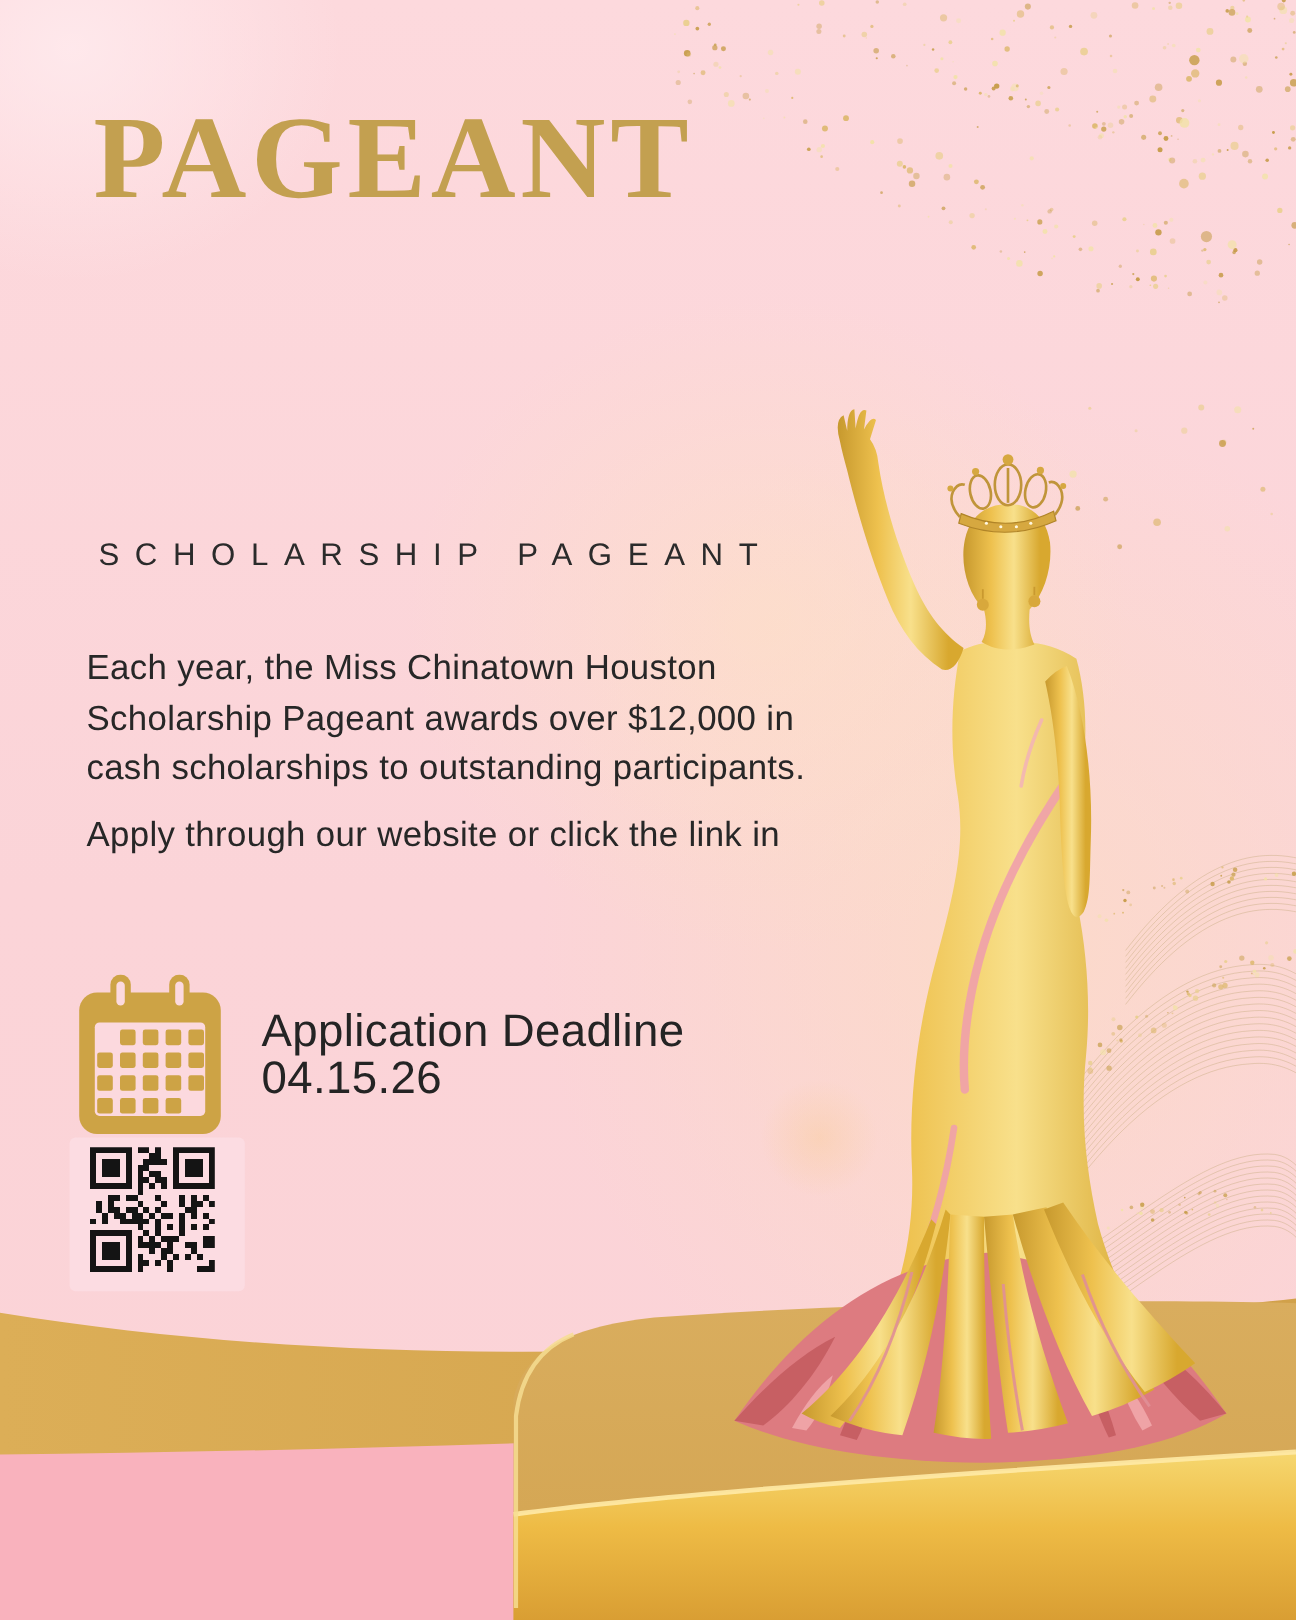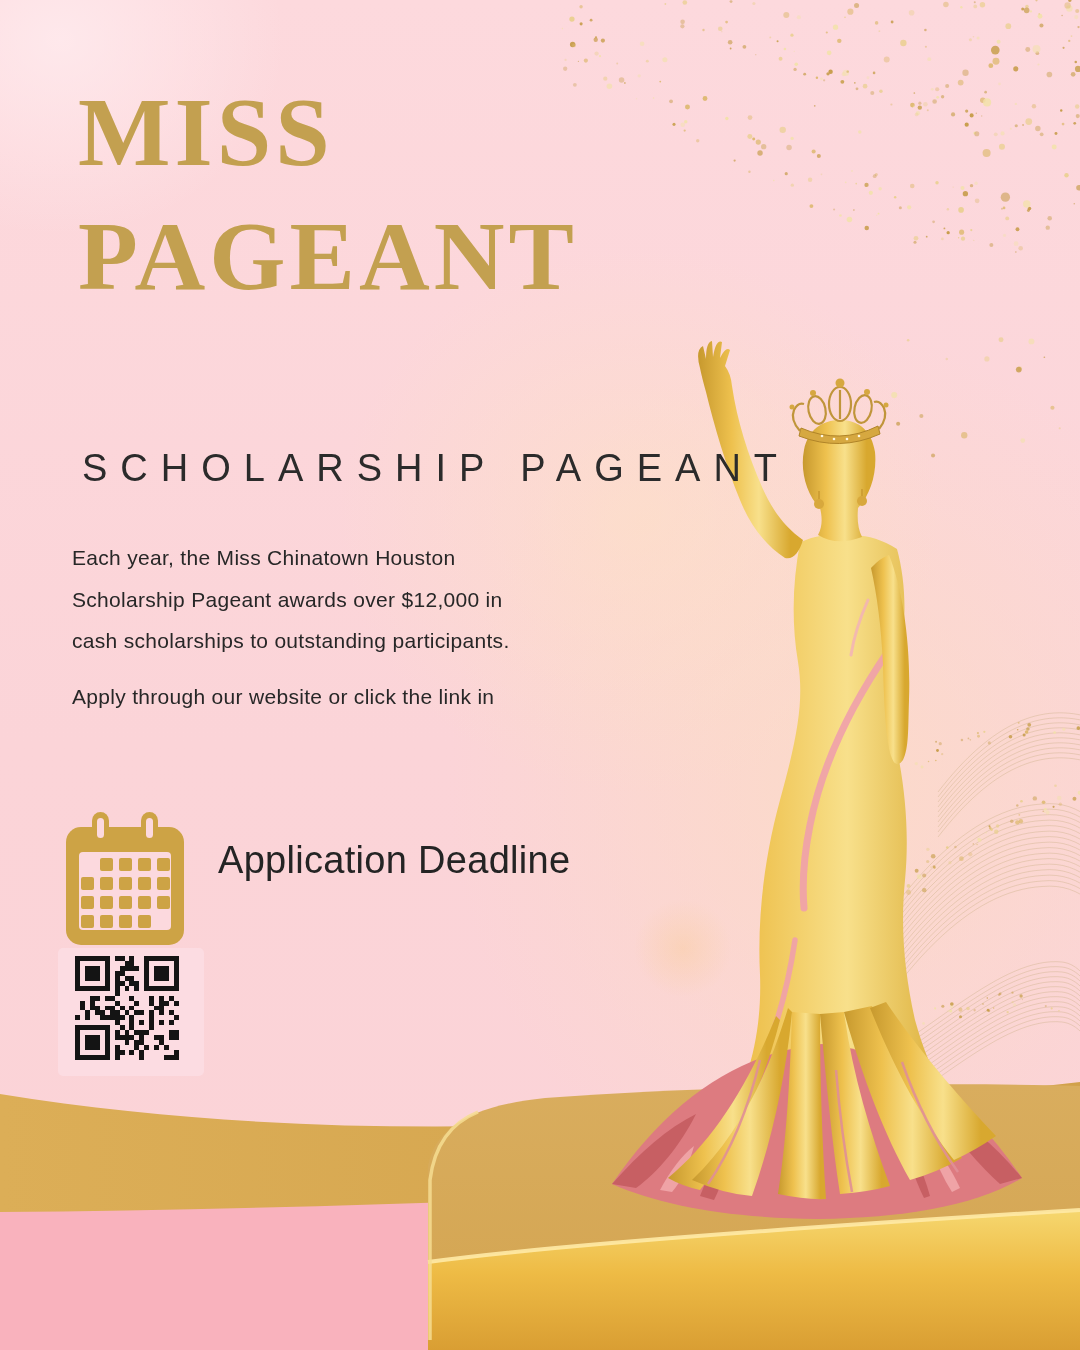--- a/index.html
+++ b/index.html
@@ -9,22 +9,22 @@
       radial-gradient(420px 380px at 640px 520px, rgba(253,226,195,.55), rgba(253,226,195,0) 72%),
       radial-gradient(560px 640px at 840px 780px, rgba(252,222,192,.6), rgba(252,222,192,0) 70%),
       radial-gradient(70px 70px at 683px 948px, rgba(248,200,150,.5), rgba(248,200,150,0) 70%),
       radial-gradient(300px 260px at 60px 40px, rgba(255,236,239,.8), rgba(255,236,239,0) 75%),
       linear-gradient(180deg,#fdd9dd 0%,#fbd4d8 55%,#fbd3d7 100%);}
   svg{position:absolute;left:0;top:0;}
   .fx, .scene{width:1080px;height:1350px;}
   .overlay{position:absolute;left:0;top:0;width:1080px;height:1350px;}
   .title{position:absolute;left:78px;top:70px;color:#c3a050;
     font-family:"Liberation Serif",serif;font-weight:700;font-size:98px;line-height:124px;letter-spacing:4px;}
-  .subtitle{position:absolute;left:82px;top:447px;color:#2b2b2b;font-size:38px;letter-spacing:13px;font-weight:400;}
-  .para{position:absolute;color:#272727;font-size:21px;line-height:41.5px;letter-spacing:.3px;}
+  .subtitle{position:absolute;left:82px;top:447px;color:#2b2b2b;font-size:26px;letter-spacing:13px;font-weight:400;}
+  .para{position:absolute;color:#272727;font-size:29px;line-height:41.5px;letter-spacing:.3px;}
   .p1{left:72px;top:537px;}
   .p2{left:72px;top:676px;}
   .info-text{position:absolute;color:#242424;font-size:38px;line-height:39px;letter-spacing:.3px;}
   .deadline-text{left:218px;top:841px;}
   .moreinfo-text{left:218px;top:979px;}
   .cal-icon{left:64px;top:812px;}
   .qr-wrap{position:absolute;left:58px;top:948px;width:146px;height:128px;background:#fcdce2;border-radius:5px;}
   .qr-svg{left:17px;top:8px;}
 </style>
 </head>
@@ -598,21 +598,20 @@
         <path d="M870,1008 C894,1068 922,1120 954,1160 Q976,1150 996,1136 C958,1096 920,1052 886,1002 Z" fill="url(#figGold)"></path>
         <path d="M760,1060 C748,1110 730,1152 708,1184" stroke="#e08f96" stroke-width="2.5" fill="none" opacity=".9"></path>
         <path d="M836,1070 C840,1120 846,1160 852,1192" stroke="#e08f96" stroke-width="2.5" fill="none" opacity=".9"></path>
         <path d="M902,1062 C918,1108 938,1144 958,1172" stroke="#e08f96" stroke-width="2.5" fill="none" opacity=".9"></path>
       </g>
     </g>
   </svg>
 
   <div class="overlay">
     <div class="title">
-      <div>MISS</div>
       <div>PAGEANT</div>
     </div>
     <div class="subtitle">SCHOLARSHIP PAGEANT</div>
 
     <div class="para p1">
       <div>Each year, the Miss Chinatown Houston</div>
       <div>Scholarship Pageant awards over $12,000 in</div>
       <div>cash scholarships to outstanding participants.</div>
     </div>
     <div class="para p2">
@@ -645,20 +644,21 @@
           <rect x="93" y="84" width="13" height="13" rx="2"></rect>
         <rect x="17" y="103" width="13" height="13" rx="2"></rect>
           <rect x="36" y="103" width="13" height="13" rx="2"></rect>
           <rect x="55" y="103" width="13" height="13" rx="2"></rect>
           <rect x="74" y="103" width="13" height="13" rx="2"></rect>
       </g>
     </svg>
 
     <div class="info-text deadline-text">
       <div>Application Deadline</div>
+      <div>04.15.26</div>
     </div>
 
     <div class="qr-wrap">
       <svg class="qr-svg" id="qr" width="104" height="104" viewBox="0 0 21 21" shape-rendering="crispEdges">
           <rect x="0" y="0" width="1" height="1" fill="#141414"></rect>
           <rect x="1" y="0" width="1" height="1" fill="#141414"></rect>
           <rect x="2" y="0" width="1" height="1" fill="#141414"></rect>
           <rect x="3" y="0" width="1" height="1" fill="#141414"></rect>
           <rect x="4" y="0" width="1" height="1" fill="#141414"></rect>
           <rect x="5" y="0" width="1" height="1" fill="#141414"></rect>

